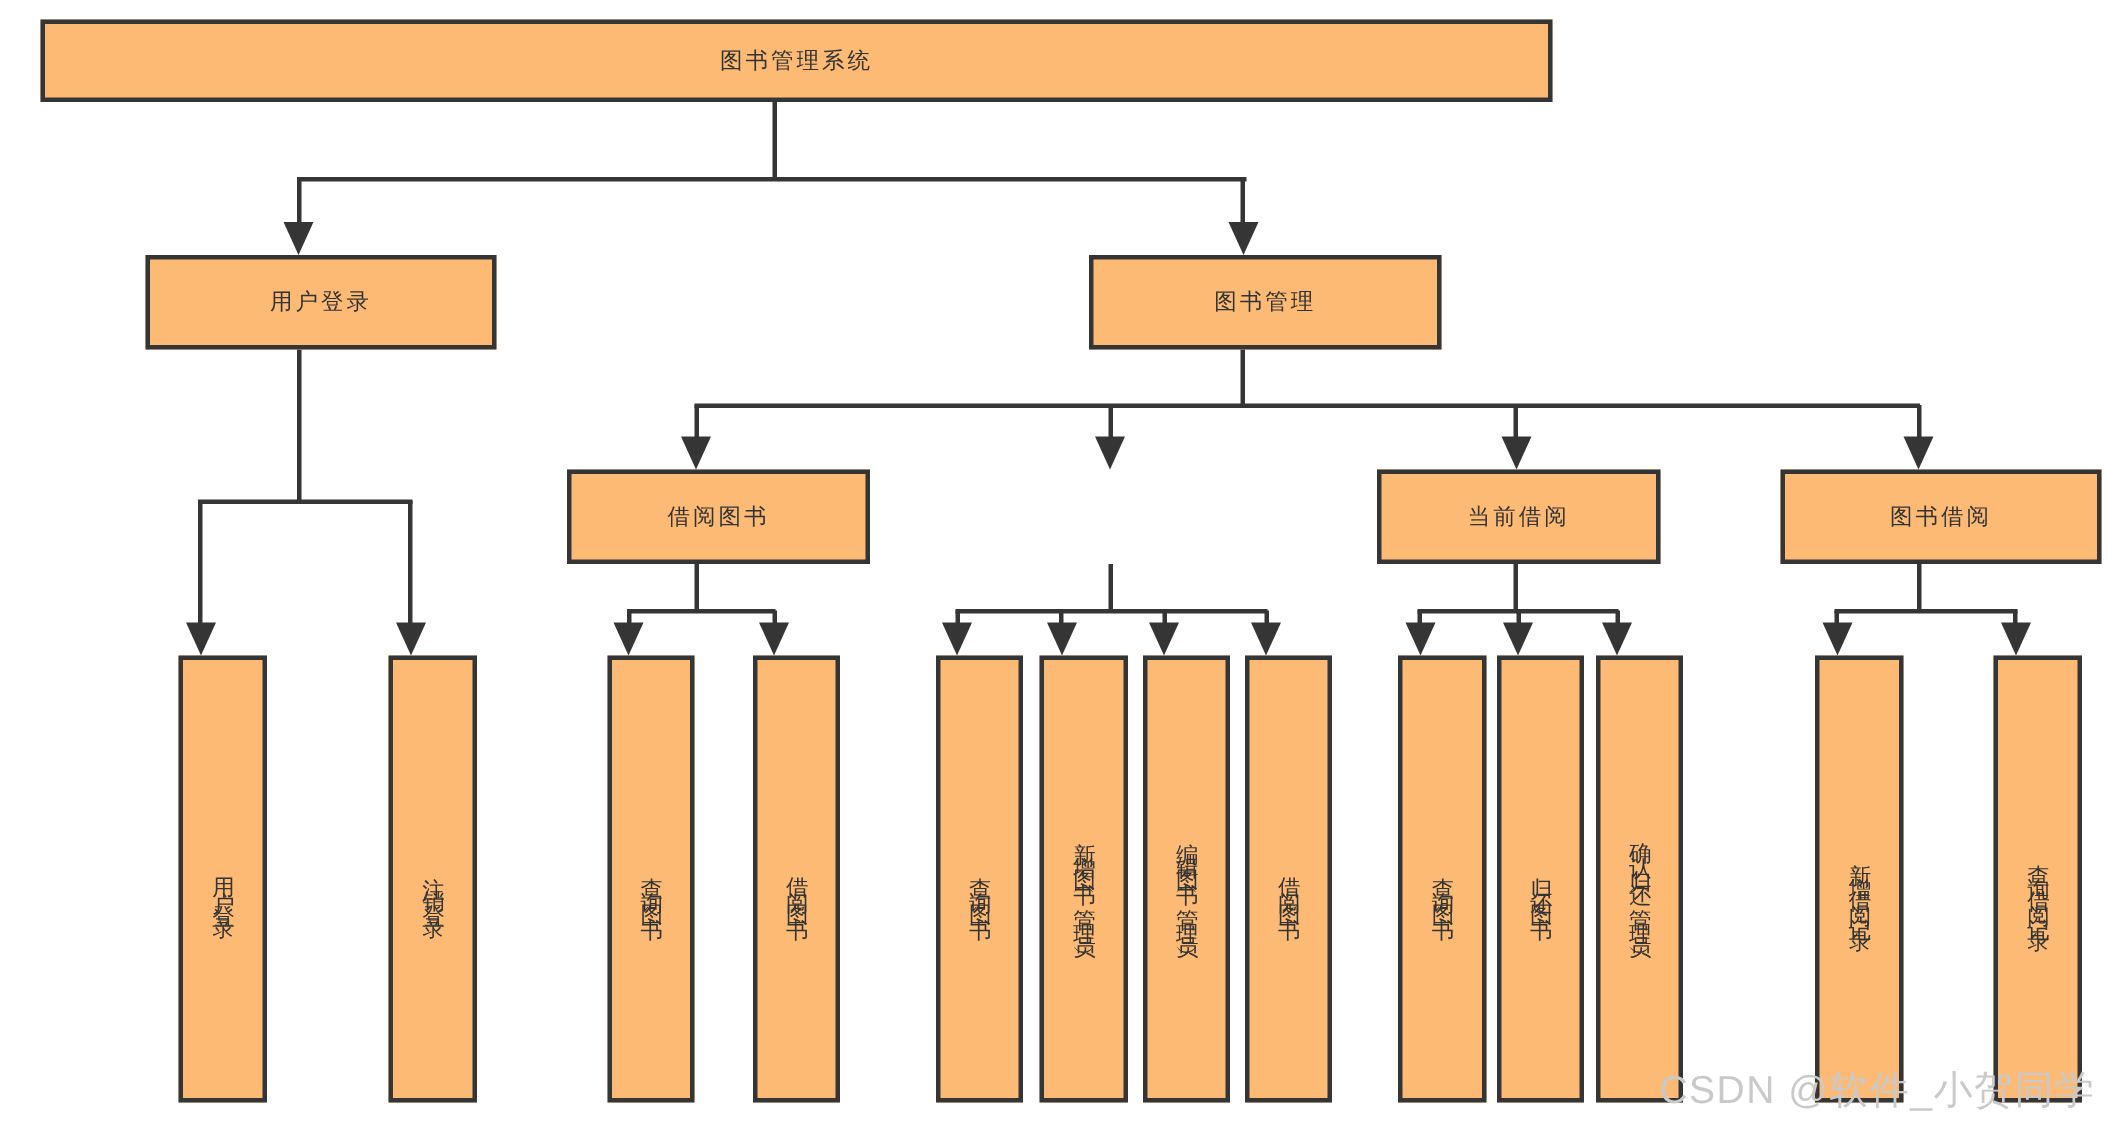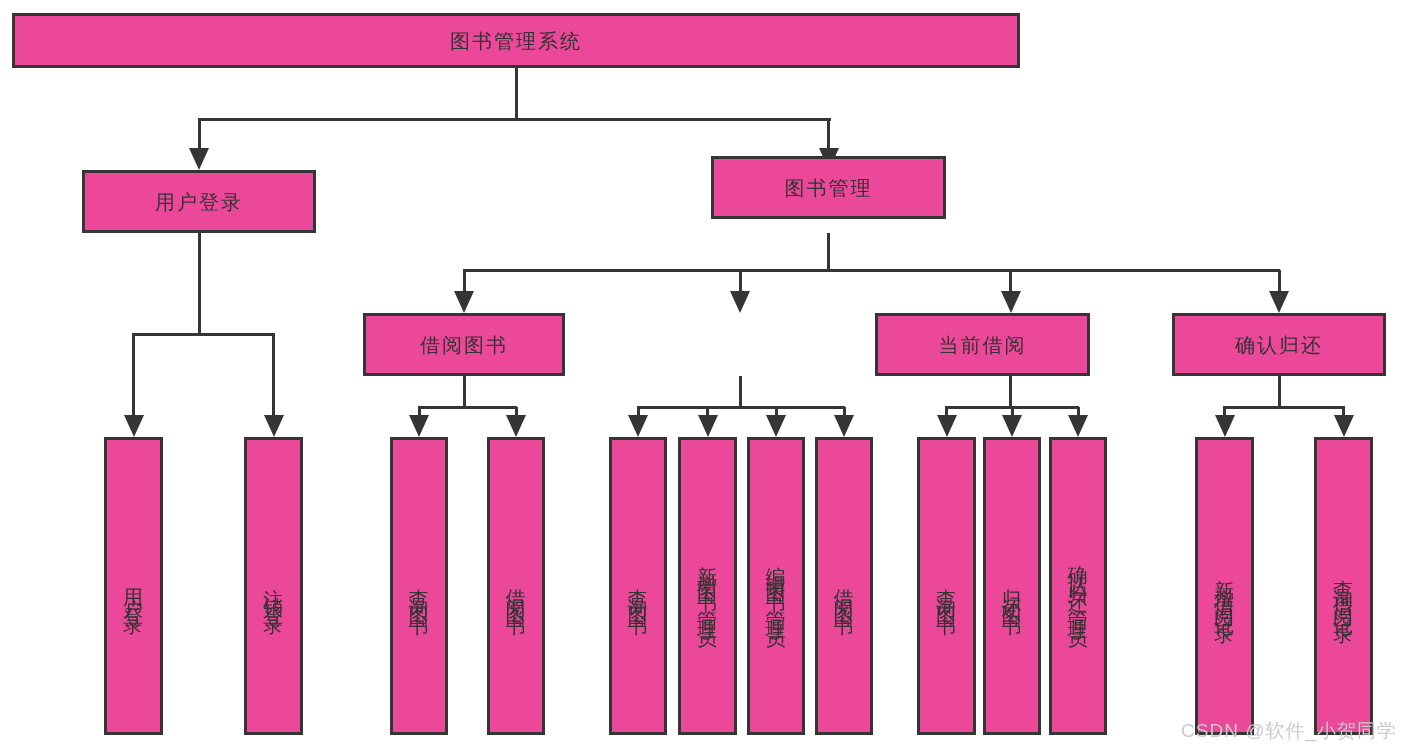--- a/index.html
+++ b/index.html
@@ -9,30 +9,31 @@
     font-family: "Liberation Sans", "DejaVu Sans", sans-serif;
     overflow: hidden;
   }
   #diagram {
     position: relative;
     width: 1405px; height: 747px;
   }
   .node {
     position: absolute;
     border: 3px solid var(--line, #353535);
-    background: #ec4899;
+    background: #fdba74;
     color: var(--text, #333333);
     display: flex;
     align-items: center;
     justify-content: center;
-    font-size: 20px;
+    font-size: 15px;
     letter-spacing: 2px;
     text-align: center;
     line-height: 1.2;
     z-index: 2;
+    margin-left: 15px;
   }
   .node.vertical {
     writing-mode: vertical-rl;
     letter-spacing: 9px;
     line-height: 1;
     padding-top: 9px; 
   }
   .seg {
     position: absolute;
     background: var(--line, #353535);
@@ -43,21 +44,21 @@
     width: 0; height: 0;
     border-left: 10px solid transparent;
     border-right: 10px solid transparent;
     border-top: 22px solid var(--line, #353535);
     z-index: 1;
   }
   #watermark {
     position: absolute;
     right: 8px; bottom: 3px;
     color: var(--wm, #c9c9c9);
-    font-size: 19px;
+    font-size: 26px;
     letter-spacing: 1px;
     z-index: 3;
   }
 </style>
 </head>
 <body>
 
 <div id="diagram">
   <div id="watermark">CSDN @软件_小贺同学</div>
 <div class="seg" style="left: 514.5px; top: 68px; width: 3px; height: 51px;"></div>
@@ -107,26 +108,26 @@
     <div class="seg" style="left: 1010.5px; top: 407px; width: 3px; height: 16px;"></div>
     <div class="arrowhead" style="left: 1002px; top: 415px;"></div>
     <div class="seg" style="left: 1076.5px; top: 407px; width: 3px; height: 16px;"></div>
     <div class="arrowhead" style="left: 1068px; top: 415px;"></div>
     <div class="seg" style="left: 1223px; top: 407px; width: 3px; height: 16px;"></div>
     <div class="arrowhead" style="left: 1214.5px; top: 415px;"></div>
     <div class="seg" style="left: 1342px; top: 407px; width: 3px; height: 16px;"></div>
     <div class="arrowhead" style="left: 1333.5px; top: 415px;"></div>
     <div class="node" style="left: 12px; top: 13px; width: 1008px; height: 55px;">图书管理系统</div>
     <div class="node" style="left: 82px; top: 170px; width: 234px; height: 63px;">用户登录</div>
-    <div class="node" style="left: 711px; top: 156px; width: 235px; height: 63px; text-align: right;">图书管理</div>
+    <div class="node" style="left: 711px; top: 170px; width: 235px; height: 63px; text-align: right;">图书管理</div>
     <div class="node vertical" style="left: 104px; top: 437px; width: 59px; height: 298px;">用户登录</div>
     <div class="node vertical" style="left: 244px; top: 437px; width: 59px; height: 298px;">注销登录</div>
     <div class="node" style="left: 363px; top: 313px; width: 202px; height: 63px;">借阅图书</div>
-    <div class="node" style="left: 875px; top: 313px; width: 215px; height: 63px;">当前借阅</div>
-    <div class="node" style="left: 1172px; top: 313px; width: 214px; height: 63px;">确认归还</div>
+    <div class="node" style="left: 903px; top: 313px; width: 189px; height: 63px;">当前借阅</div>
+    <div class="node" style="left: 1172px; top: 313px; width: 214px; height: 63px;">图书借阅</div>
     <div class="node vertical" style="left: 390px; top: 437px; width: 58px; height: 298px;">查询图书</div>
     <div class="node vertical" style="left: 487px; top: 437px; width: 58px; height: 298px;">借阅图书</div>
     <div class="node vertical" style="left: 609px; top: 437px; width: 58px; height: 298px;">查询图书</div>
     <div class="node vertical" style="left: 678px; top: 437px; width: 59px; height: 298px;">新增图书（管理员）</div>
     <div class="node vertical" style="left: 747px; top: 437px; width: 58px; height: 298px;">编辑图书（管理员）</div>
     <div class="node vertical" style="left: 815px; top: 437px; width: 58px; height: 298px;">借阅图书</div>
     <div class="node vertical" style="left: 917px; top: 437px; width: 59px; height: 298px;">查询图书</div>
     <div class="node vertical" style="left: 983px; top: 437px; width: 58px; height: 298px;">归还图书</div>
     <div class="node vertical" style="left: 1049px; top: 437px; width: 58px; height: 298px;">确认归还（管理员）</div>
     <div class="node vertical" style="left: 1195px; top: 437px; width: 59px; height: 298px;">新增借阅记录</div>

